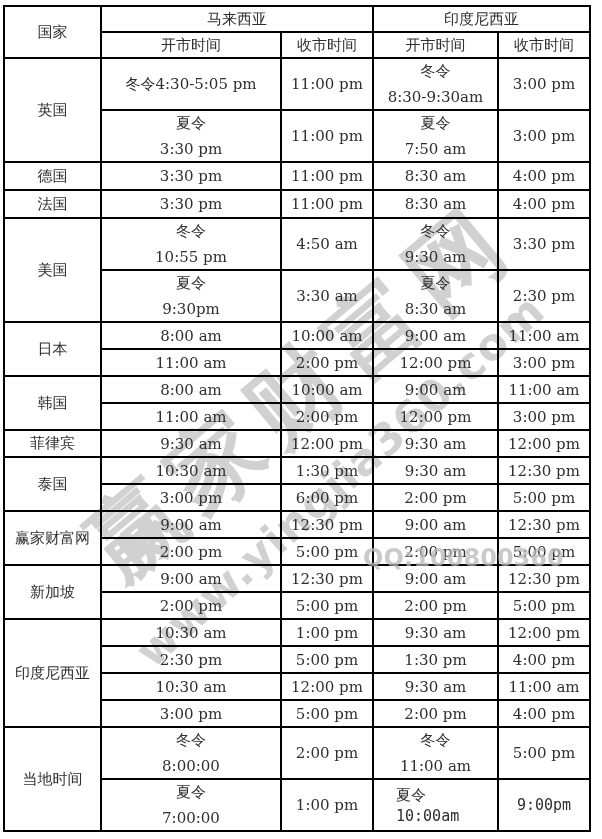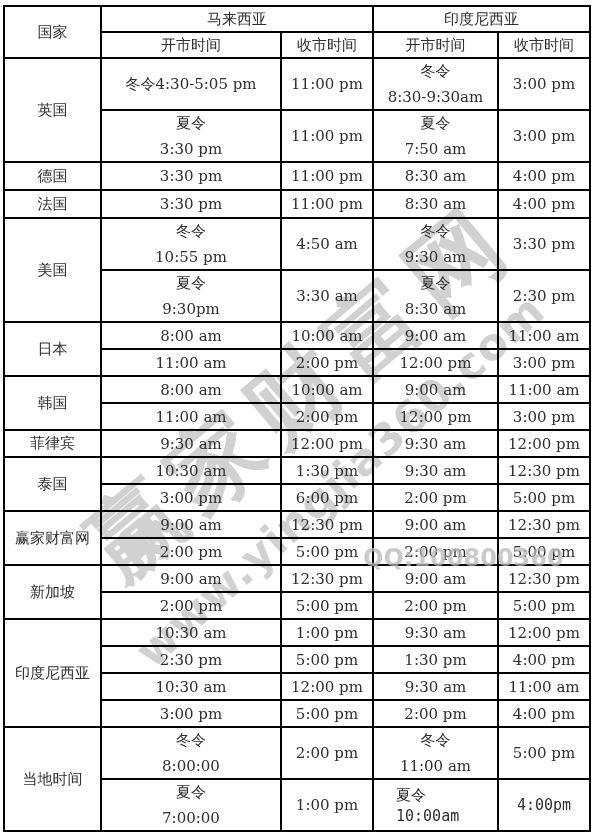--- a/index.html
+++ b/index.html
@@ -298,20 +298,20 @@
         <tr class="tall">
           <td>
             <div class="lbl">夏令</div>
             <div class="tm">7:00:00</div>
           </td>
           <td>1:00 pm</td>
           <td class="patched left">
             <div class="lbl">夏令</div>
             <div class="tm">10:00am</div>
           </td>
-          <td class="patched">4:00pm</td>
+          <td class="patched">9:00pm</td>
         </tr>
       </tbody>
   </table>
 
   <div class="wm-qq">QQ:100800360</div>
 
 </div>
 
 </body></html>

